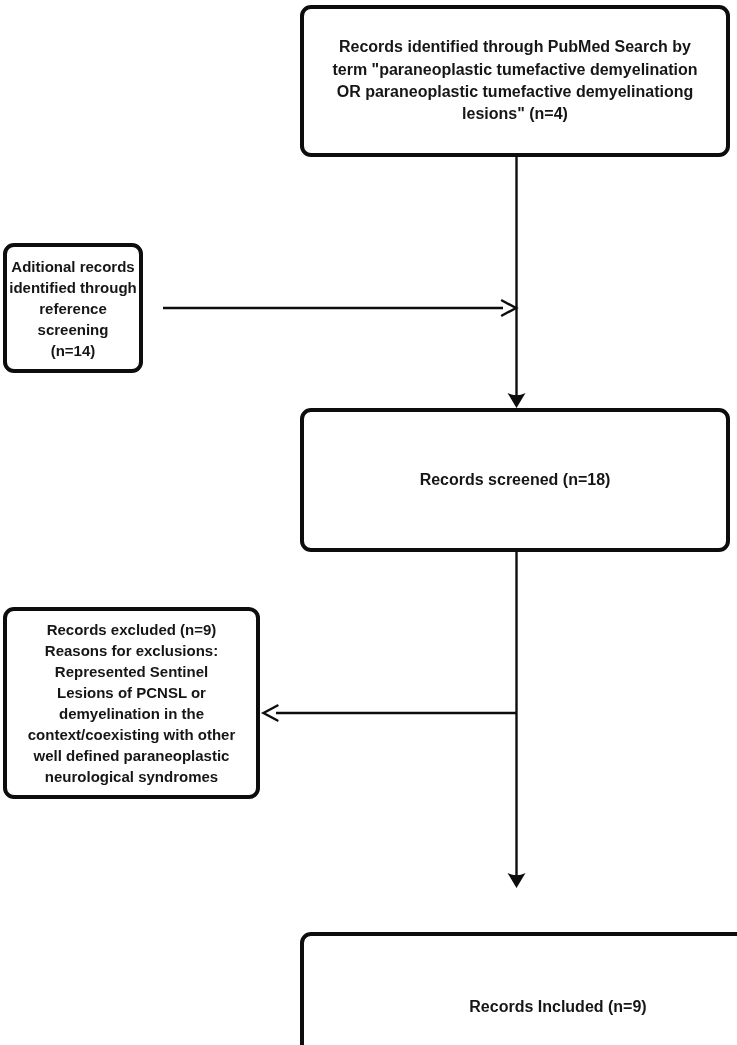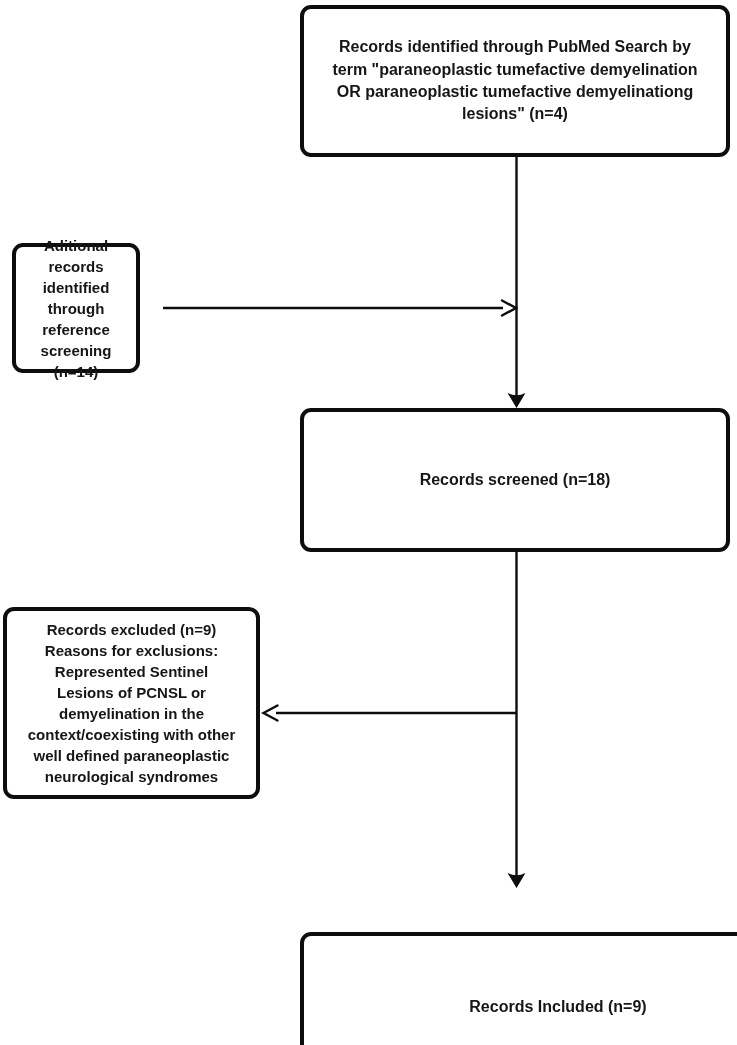--- a/index.html
+++ b/index.html
@@ -30,21 +30,21 @@
     display: block;
     white-space: pre-line;
     color: #161616;
     font-weight: 700;
     line-height: 1.4;
   }
   .fs-lg .node-text { font-size: 16px; }
   .fs-sm .node-text { font-size: 15px; }
 
   .node-identification { left: 300px; top: 5px;   width: 430px; height: 152px; }
-  .node-additional     { left: 12px;   top: 243px; width: 128px; height: 130px; }
+  .node-additional     { left: 3px;   top: 243px; width: 140px; height: 130px; }
   .node-screened       { left: 300px; top: 408px; width: 430px; height: 144px; }
   .node-excluded       { left: 3px;   top: 607px; width: 257px; height: 192px; }
   .node-included       { left: 300px; top: 932px; width: 516px; height: 150px; }
 
   .connectors {
     position: absolute;
     left: 0; top: 0;
     width: 737px;
     height: 1045px;
     pointer-events: none;

